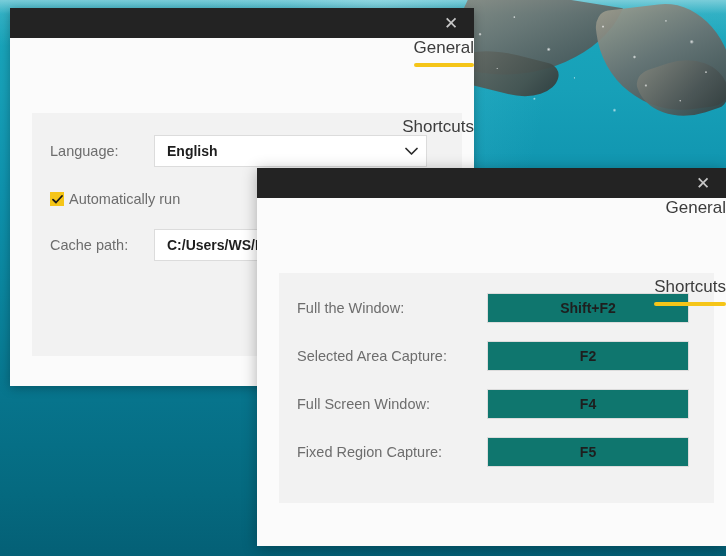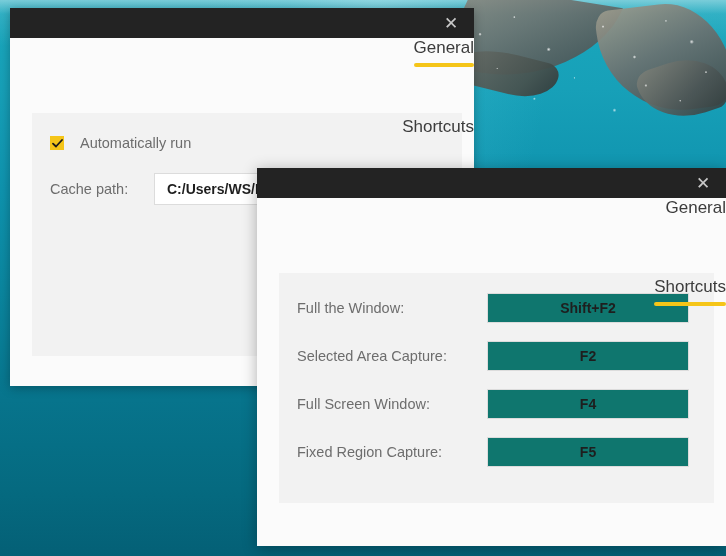--- a/index.html
+++ b/index.html
@@ -218,21 +218,21 @@
     width: 14px; height: 14px;
     background: #f5c518;
     display: flex; align-items: center; justify-content: center;
     cursor: pointer;
     flex: none;
   }
   .checkbox svg { display: block; }
   .check-label {
     font-size: 14.5px;
     color: #6d6d6d;
-    margin-left: 16px;
+    margin-left: 5px;
   }
   .text-input {
     width: 273px;
     height: 32px;
     background: #ffffff;
     border: 1px solid #dcdcdc;
     box-sizing: border-box;
     font-size: 14px;
     font-weight: bold;
     color: #1e1e1e;
@@ -300,20 +300,31 @@
   </div>
   <div class="dialog-body">
 
     <div class="tabs">
       <div class="tab active">General</div>
       <div class="tab">Shortcuts</div>
     </div>
 
     <div class="panel" id="general-panel">
 
+      <div class="form-row">
+        <div class="form-label">Language:</div>
+        <div class="select-wrap">
+          <span class="select-value">English</span>
+          <span class="chevron">
+            <svg width="13" height="9" viewBox="0 0 13 9">
+              <path d="M1 1.5 L6.5 7 L12 1.5" fill="none" stroke="#2b2b2b" stroke-width="1.7" stroke-linecap="round" stroke-linejoin="round"></path>
+            </svg>
+          </span>
+        </div>
+      </div>
 
       <div class="check-row">
         <div class="checkbox">
           <svg width="11" height="9" viewBox="0 0 11 9">
             <path d="M1 4.6 L4 7.5 L10 1" fill="none" stroke="#1a1a1a" stroke-width="1.8" stroke-linecap="round" stroke-linejoin="round"></path>
           </svg>
         </div>
         <div class="check-label">Automatically run</div>
       </div>
 

